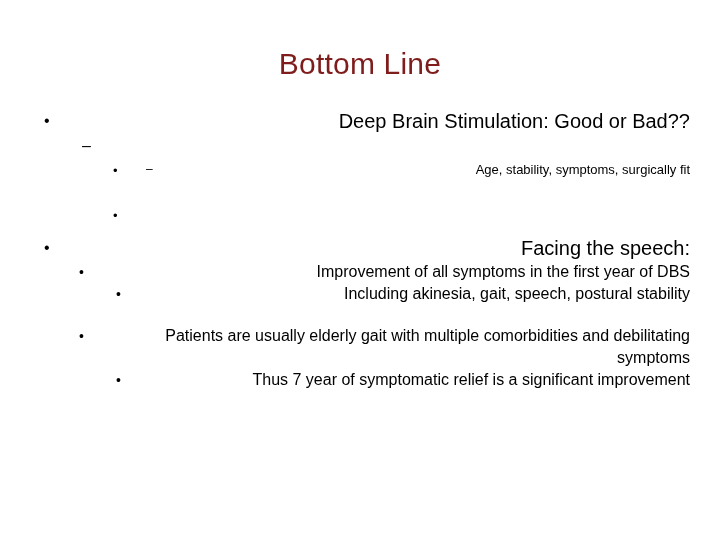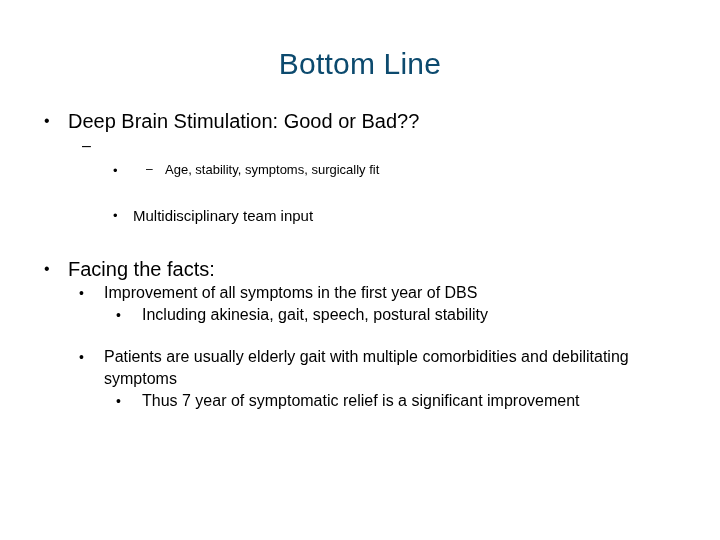--- a/index.html
+++ b/index.html
@@ -27,21 +27,21 @@
   .slide-title {
     position: absolute;
     left: 0;
     top: 46px;
     width: 720px;
     text-align: center;
     font-size: 30px;
     line-height: 36px;
     font-weight: 400;
     letter-spacing: 0.2px;
-    color: #0c4a6e;
+    color: #7f1d1d;
     white-space: nowrap;
   }
 
   
   .body-area {
     position: absolute;
     left: 0;
     top: 108px;
     width: 720px;
   }
@@ -54,20 +54,21 @@
   .bullet-line .marker {
     position: absolute;
     top: 0;
     display: inline-block;
     text-align: left;
     line-height: inherit;
   }
   .bullet-line .btext {
     display: block;
     line-height: inherit;
+    text-align: right;
   }
 
   
   .lvl1 {
     font-size: 20px;
     line-height: 26px;
     padding-left: 68px;
     padding-right: 30px;
   }
   .lvl1 .marker { left: 44px; font-size: 16px; }
@@ -145,28 +146,27 @@
 
     <div class="bullet-line lvl4">
       <span class="marker">–</span>
       <span class="btext">Age, stability, symptoms, surgically fit</span>
     </div>
 
     <div class="gap-lg"></div>
 
     <div class="bullet-line lvl3">
       <span class="marker">•</span>
-      <span class="btext">Multidisciplinary team input</span>
     </div>
 
     <div class="gap-xl"></div>
 
     <div class="bullet-line lvl1">
       <span class="marker">•</span>
-      <span class="btext">Facing the facts:</span>
+      <span class="btext">Facing the speech:</span>
     </div>
 
     <div class="bullet-line lvlB2">
       <span class="marker">•</span>
       <span class="btext">Improvement of all symptoms in the first year of DBS</span>
     </div>
 
     <div class="bullet-line lvlB3">
       <span class="marker">•</span>
       <span class="btext">Including akinesia, gait, speech, postural stability</span>

